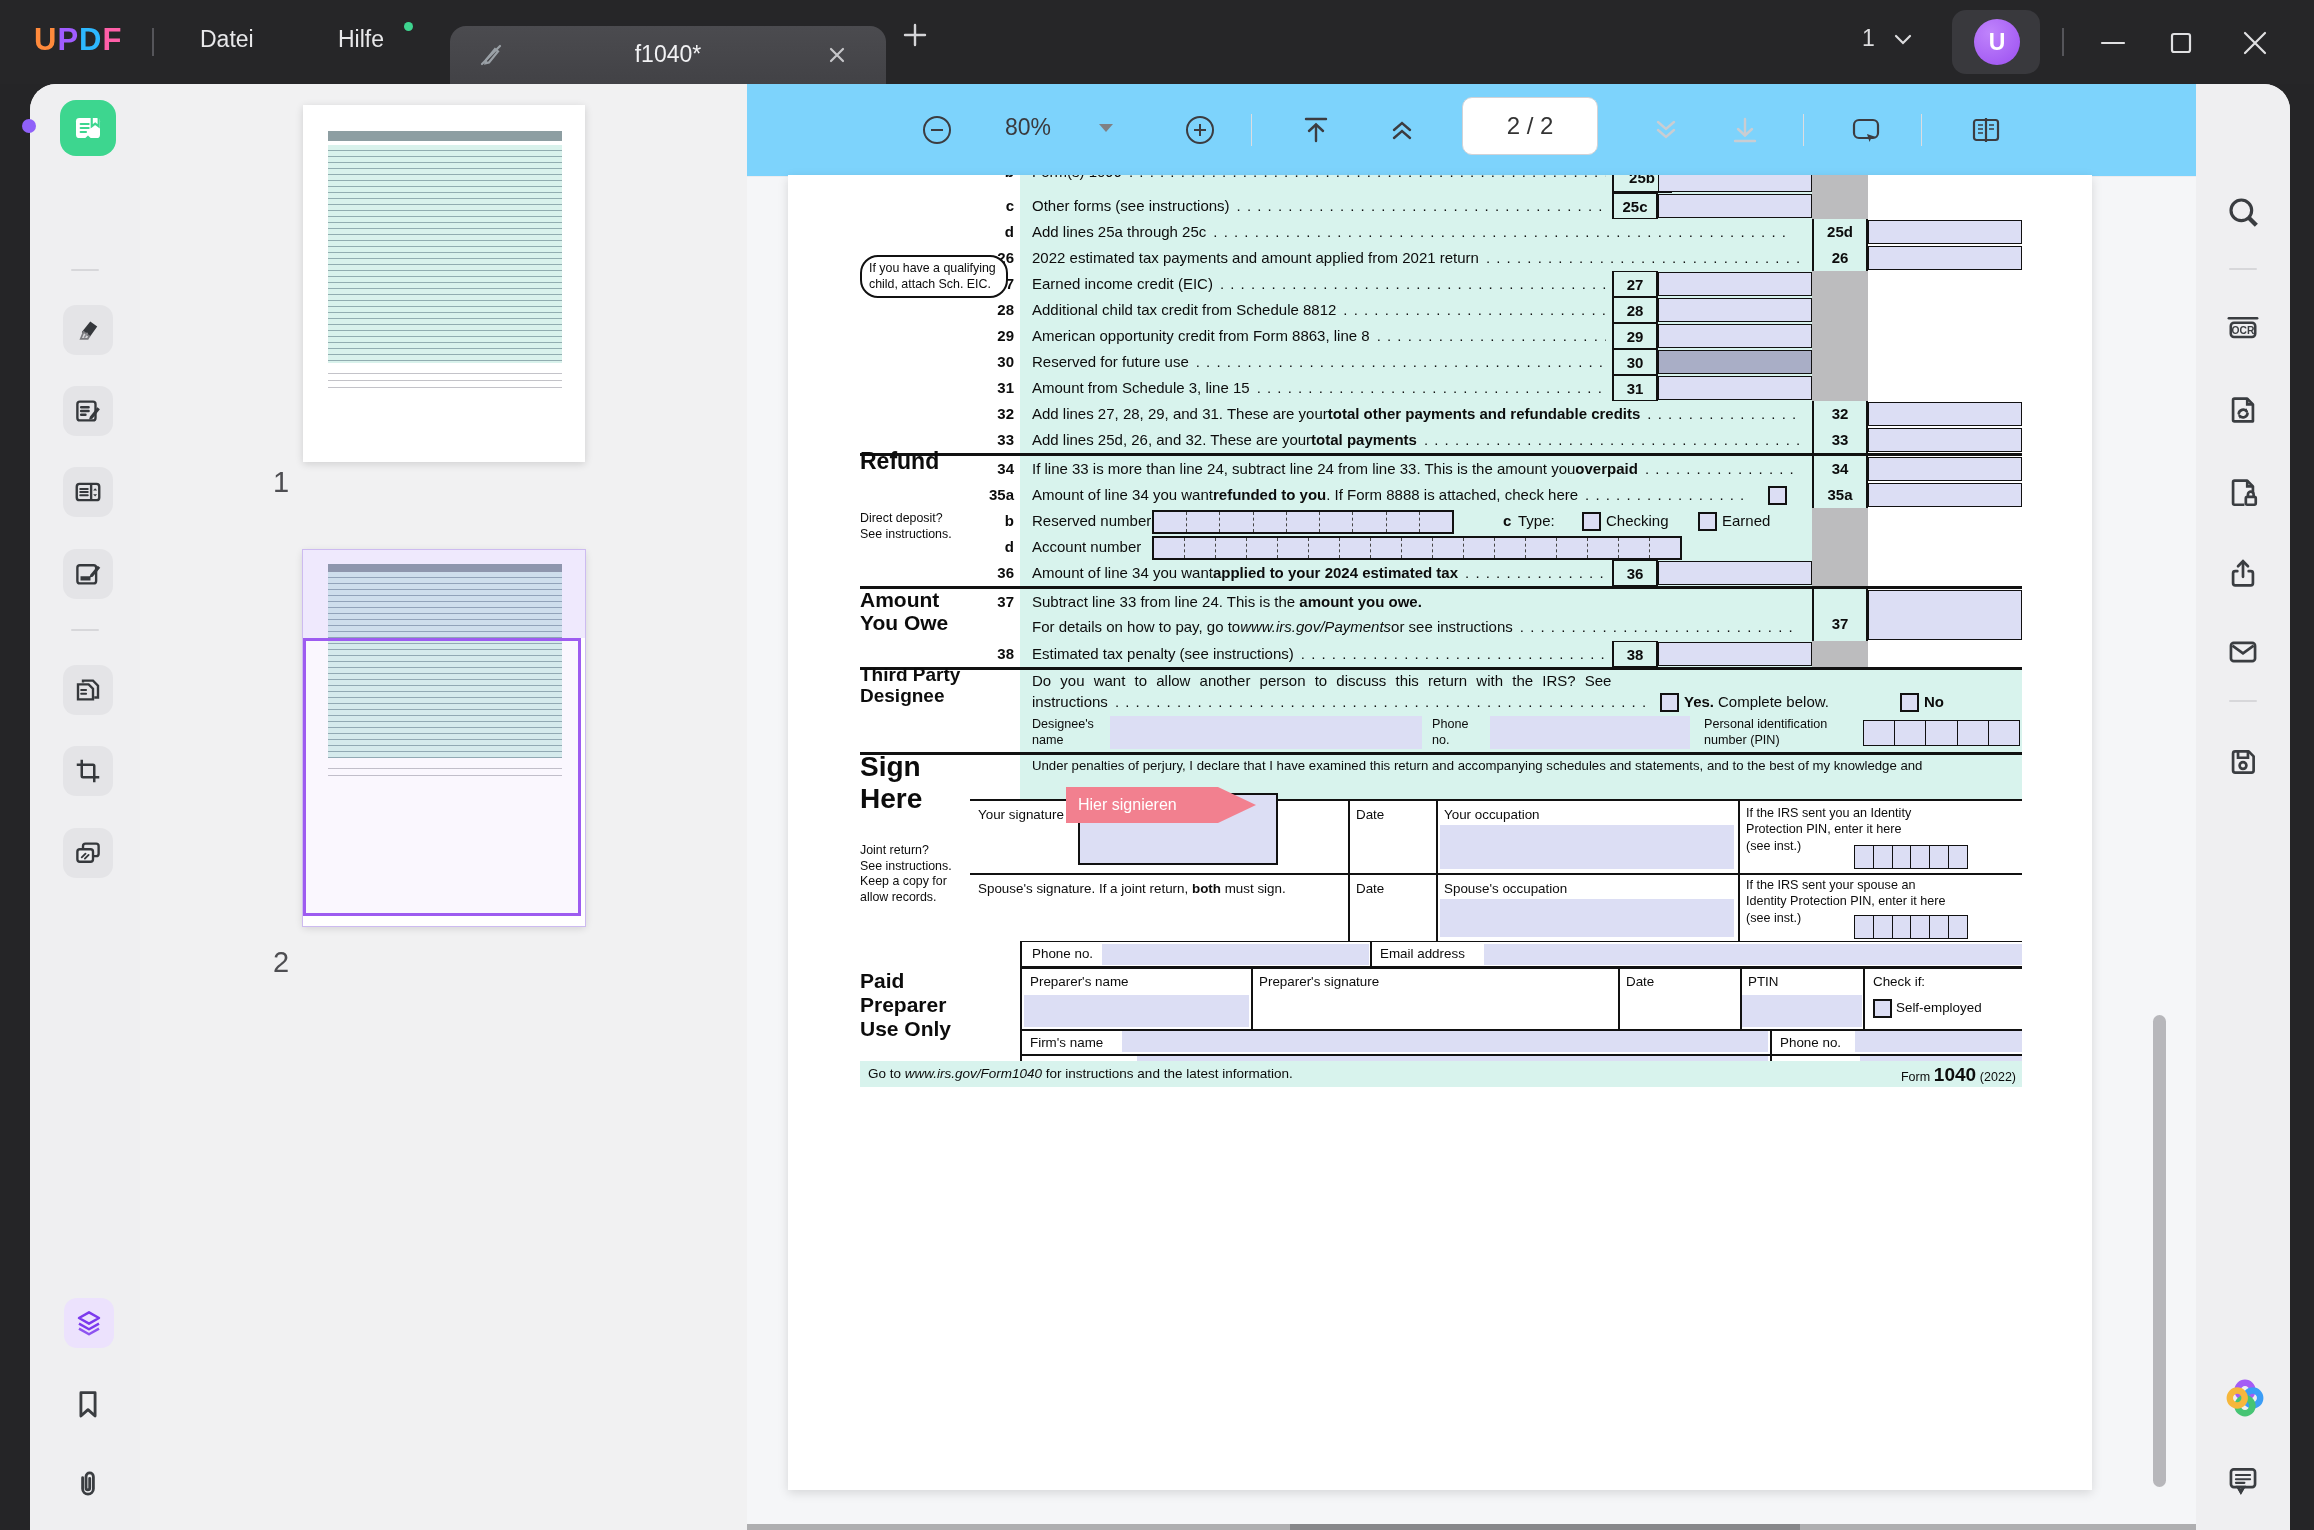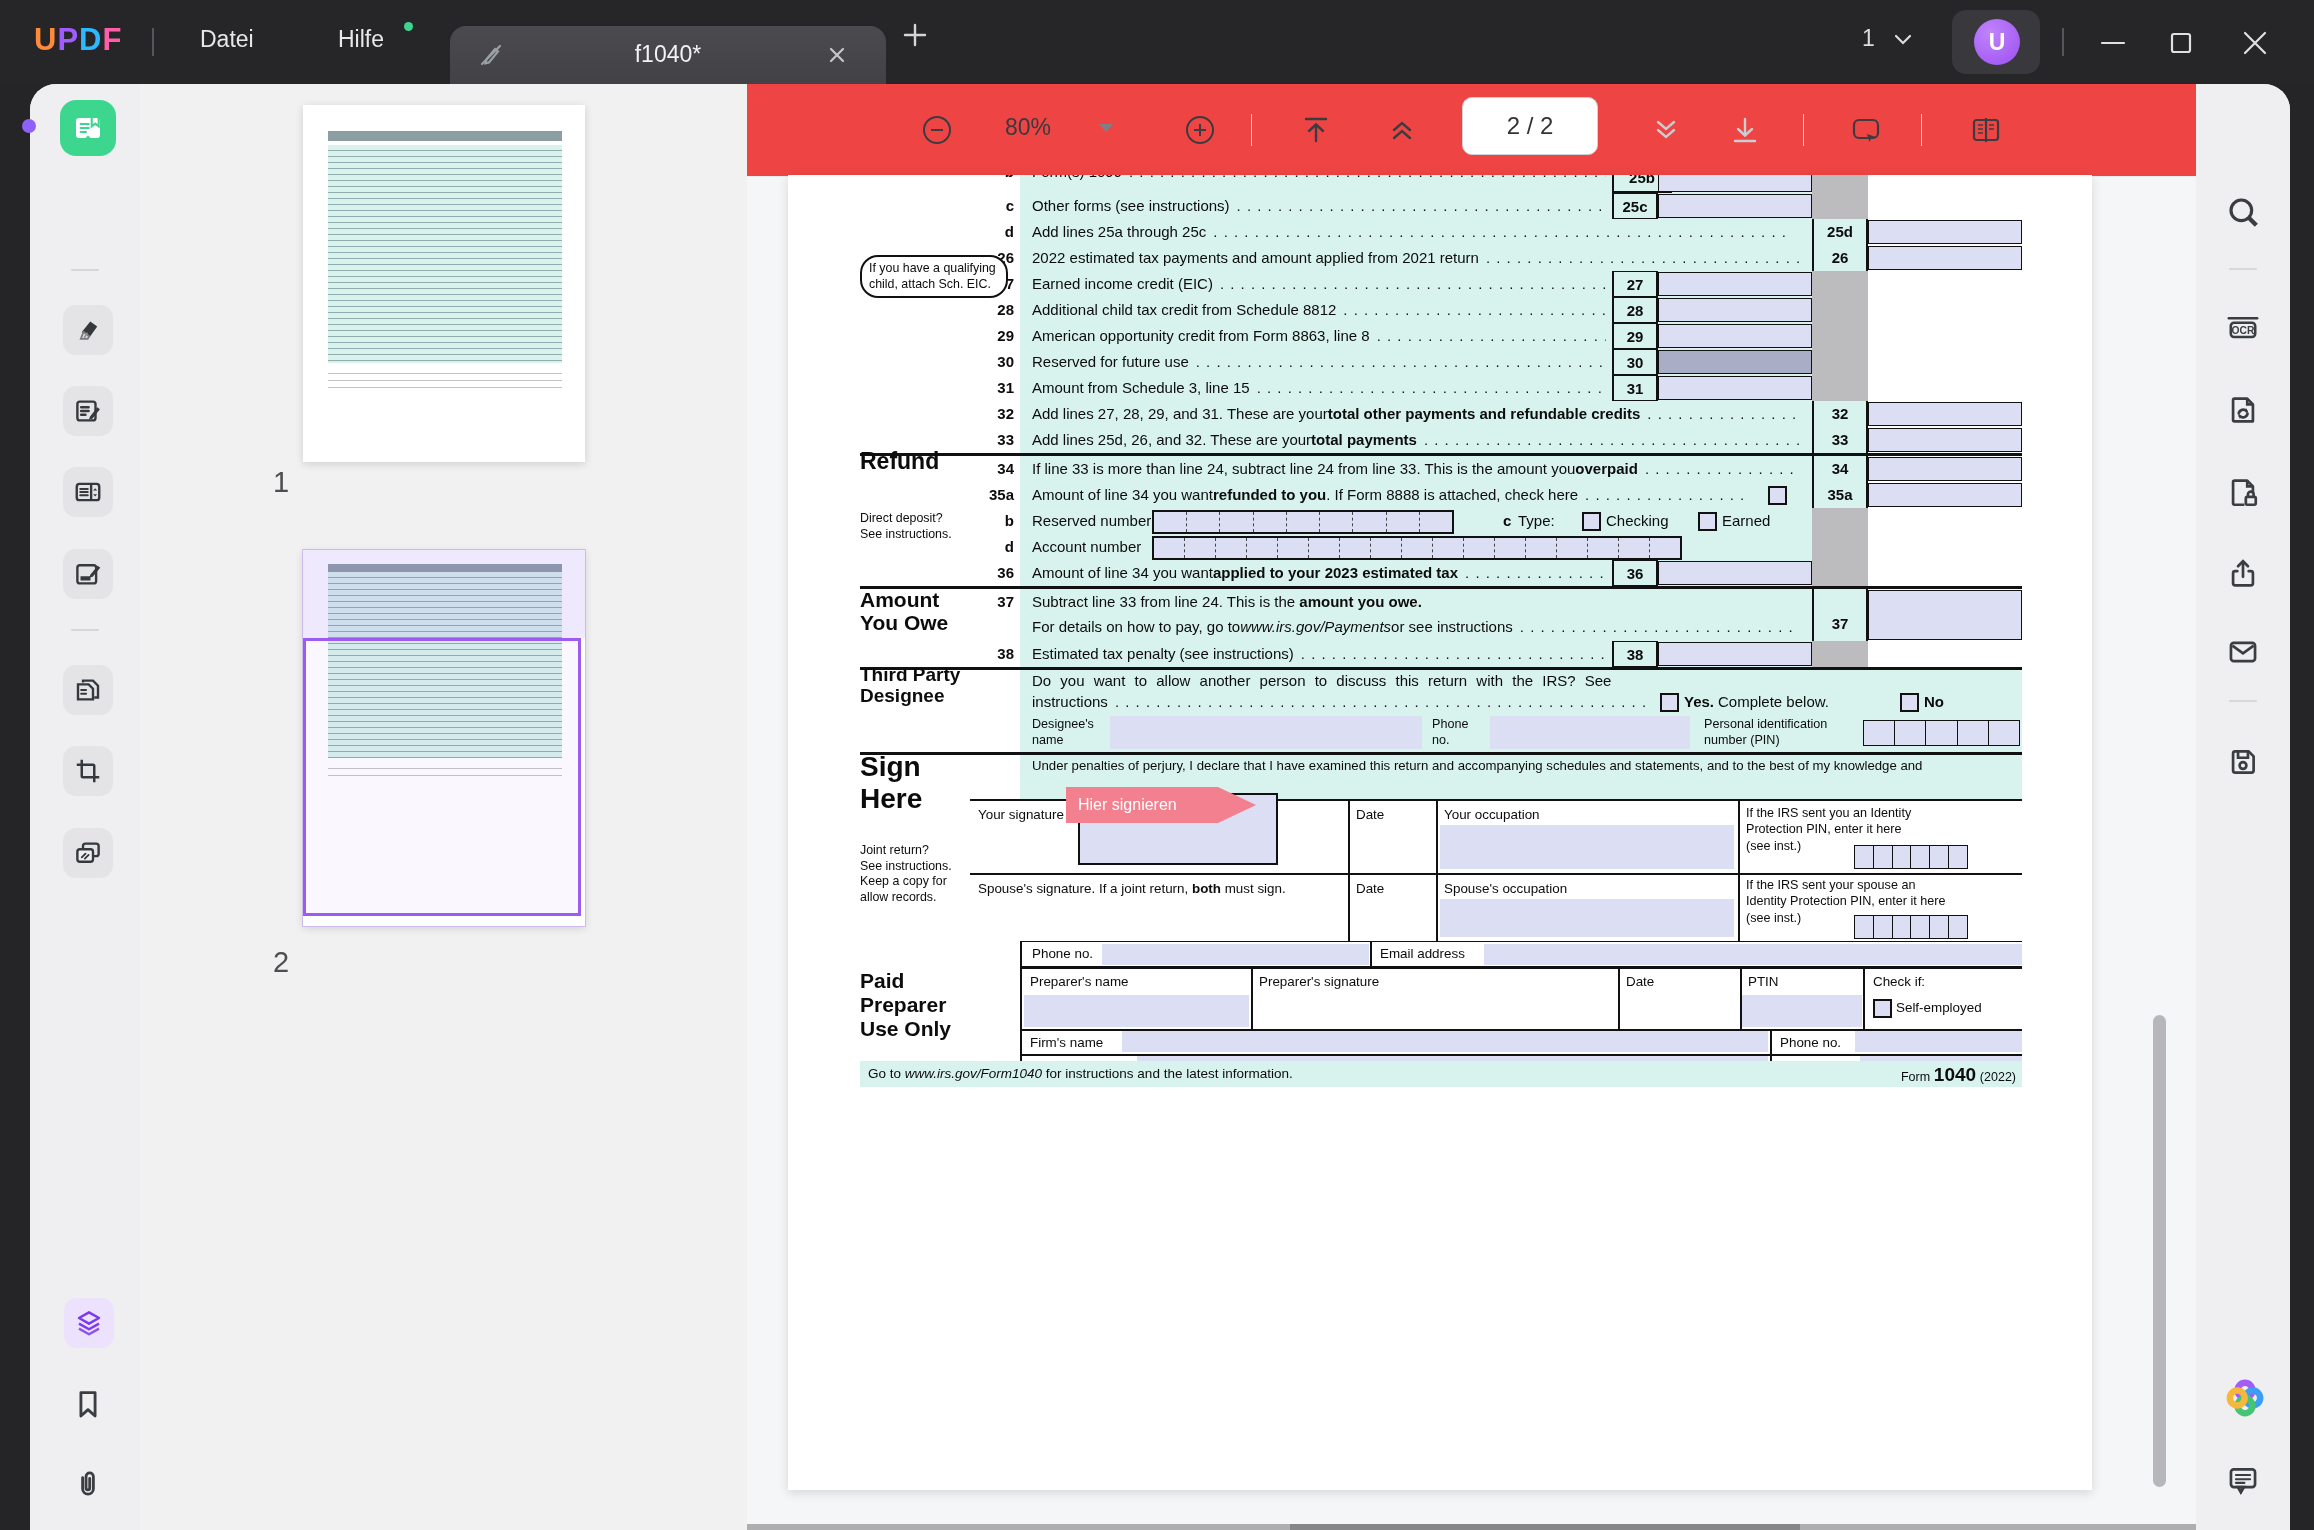--- a/index.html
+++ b/index.html
@@ -37,21 +37,21 @@
   .thumb-card{position:absolute;left:163px;width:282px;background:#fff;box-shadow:0 2px 8px rgba(0,0,0,.14);}
   .mini-teal{position:absolute;left:9%;right:8%;background:
      repeating-linear-gradient(rgba(30,60,80,0) 0 5px, rgba(30,60,80,.38) 5px 6px),#d9f2ec;}
   .mini-head{position:absolute;left:9%;right:8%;height:10px;background:#2f4f55;opacity:.55;}
   .mini-lines{position:absolute;left:9%;right:8%;background:repeating-linear-gradient(rgba(40,40,60,0) 0 6px, rgba(40,40,60,.28) 6px 7px);}
   .thumb-sel-tint{position:absolute;left:0;right:0;top:0;background:rgba(150,110,240,.15);}
   .thumb-viewport{position:absolute;left:0;width:278px;border:3px solid #9d5cf0;box-sizing:border-box;background:rgba(157,92,240,.05);}
   .thumb-label{position:absolute;width:282px;text-align:center;font-size:29px;color:#4e4e52;}
   
   .doc-area{position:absolute;left:717px;top:0;width:1449px;height:1446px;background:#f5f6f8;}
-  .doc-toolbar{position:absolute;left:0;top:0;width:1449px;height:92px;background:#ef4444;border-bottom:1px solid #ececef;}
+  .doc-toolbar{position:absolute;left:0;top:0;width:1449px;height:92px;background:#7dd3fc;border-bottom:1px solid #ececef;}
   .tbtn{position:absolute;top:28px;width:36px;height:36px;}
   .tb-zoom{position:absolute;left:258px;top:30px;font-size:23px;color:#3a3a3e;}
   .tb-vsep{position:absolute;top:30px;width:1px;height:32px;background:#dddde0;}
   .page-box{position:absolute;left:715px;top:13px;width:134px;height:56px;background:#fff;border:1.5px solid #d2d2d6;border-radius:10px;display:flex;align-items:center;justify-content:center;font-size:24px;color:#333;}
   .vscroll{position:absolute;left:2123px;top:931px;width:13px;height:472px;border-radius:7px;background:#b7b7bb;}
   .hscroll{position:absolute;left:717px;top:1440px;width:1449px;height:6px;background:#aeaeb0;}
   .hscroll-thumb{position:absolute;left:543px;top:0;width:510px;height:6px;background:#87878a;}
   
   .page{position:absolute;left:758px;top:91px;width:1304px;height:1315px;background:#fff;box-shadow:0 3px 10px rgba(0,0,0,.13);}
   .form{position:absolute;left:72px;top:0;width:1162px;height:912px;font-size:15px;color:#0c0c0c;}
@@ -557,21 +557,21 @@
               <i></i>
               <i></i>
             </div>
           <span class="gray"></span>
         </div>
 
         <div class="prow t-inner thick">
           <span class="num">36</span>
           <span class="txt">
               <span class="fl">Amount of line 34 you want </span>
-              <b class="fl">applied to your 2023 estimated tax</b>
+              <b class="fl">applied to your 2024 estimated tax</b>
               <span class="dots">. . . . . . . . . . . . . . . . . . . . . . . . . . . . . . . . . . . . . . . . . . . . . . . . . . . . . . . .</span>
             </span>
           <span class="ilabel">36</span>
           <span class="iinput"></span>
           <span class="gray"></span>
         </div>
 
         <div style="position:relative;height:52px">
           <div style="position:absolute;left:160px;right:154px;top:0;bottom:0;background:#d8f3ed"></div>
           <span style="position:absolute;left:104px;width:50px;top:4px;text-align:right;font-weight:700">37</span>

